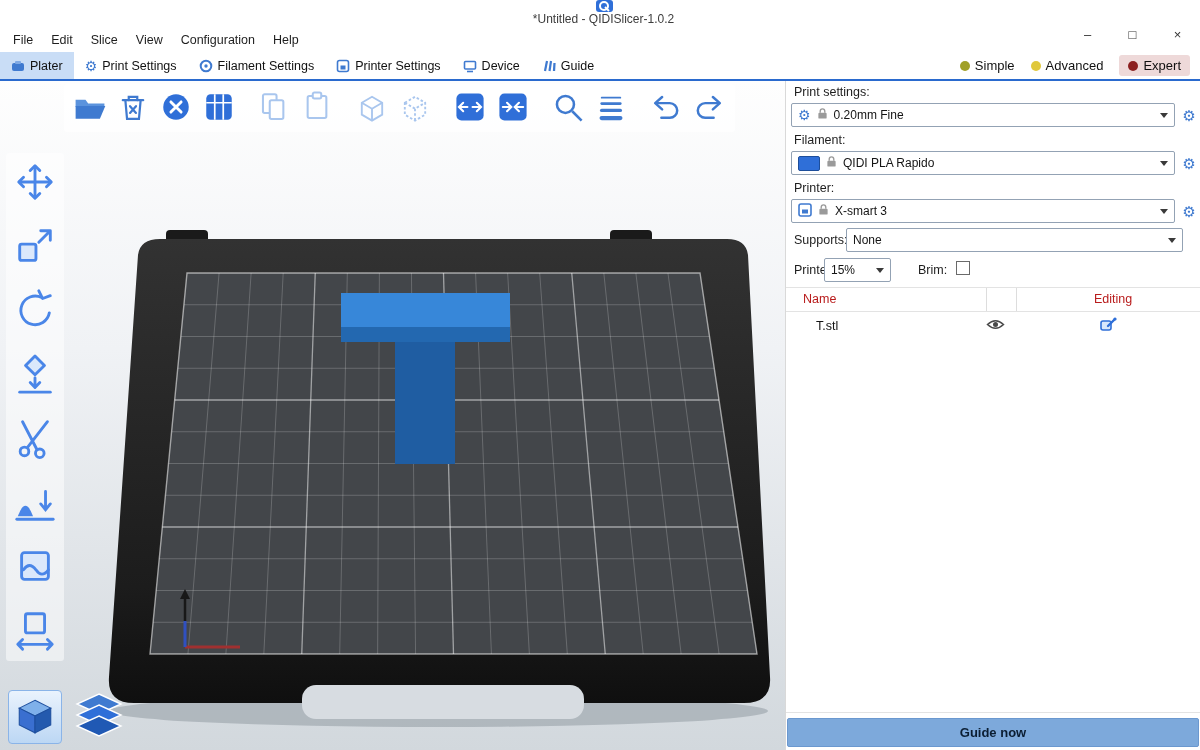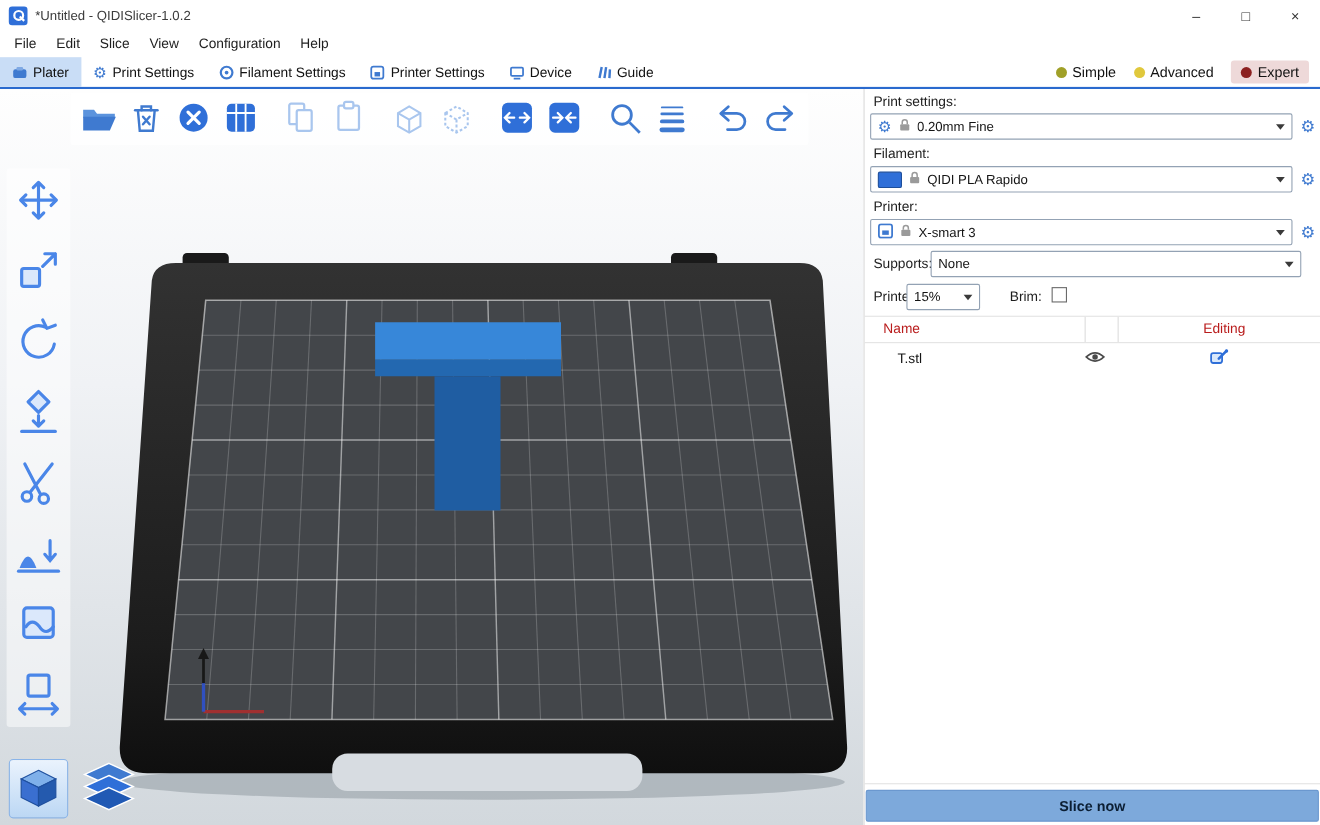--- a/index.html
+++ b/index.html
@@ -1,20 +1,20 @@
 <!DOCTYPE html>
 <html><head>
 <meta charset="utf-8">
 <style>
   html,body{margin:0;padding:0;background:#888;}
   #app{position:relative;width:1200px;height:750px;background:#fff;overflow:hidden;
        font-family:"Liberation Sans",sans-serif;user-select:none;}
 
   
-  .titlebar{height:28px;display:flex;align-items:center;background:#fff;}
+  .titlebar{height:28px;display:flex;align-items:center;background:#fff;flex-direction:column;}
   .logo{width:17px;height:17px;border-radius:3px;background:#2f6fd8;margin-left:8px;
         display:flex;align-items:center;justify-content:center;}
   .title{margin-left:7px;font-size:12px;color:#3c3c3c;}
   .wincontrols{margin-left:auto;display:flex;height:100%;}
   .winbtn{width:45px;display:flex;align-items:center;justify-content:center;
           font-size:13px;color:#333;border:0;background:transparent;}
 
   
   .menubar{height:24px;display:flex;align-items:center;padding-left:4px;background:#fff;}
   .menuitem{padding:0 9px;font-size:12.5px;color:#1e1e1e;}
@@ -540,16 +540,16 @@
                 <rect x="1" y="4" width="10" height="9" rx="2" fill="#d9e8fb" stroke="#2f6fd8" stroke-width="1.6"></rect>
                 <path d="M8 9 L15 2" stroke="#2f6fd8" stroke-width="2.4" stroke-linecap="round"></path>
                 <circle cx="15" cy="2" r="1.6" fill="#2f6fd8"></circle>
               </svg>
           </span>
         </button>
       </div>
 
       <div class="hline" style="top:631px"></div>
 
-      <button class="slice-btn">Slice now</button>
+      <button class="slice-btn">Guide now</button>
     </div>
   </div>
 </div>
 
 </body></html>

